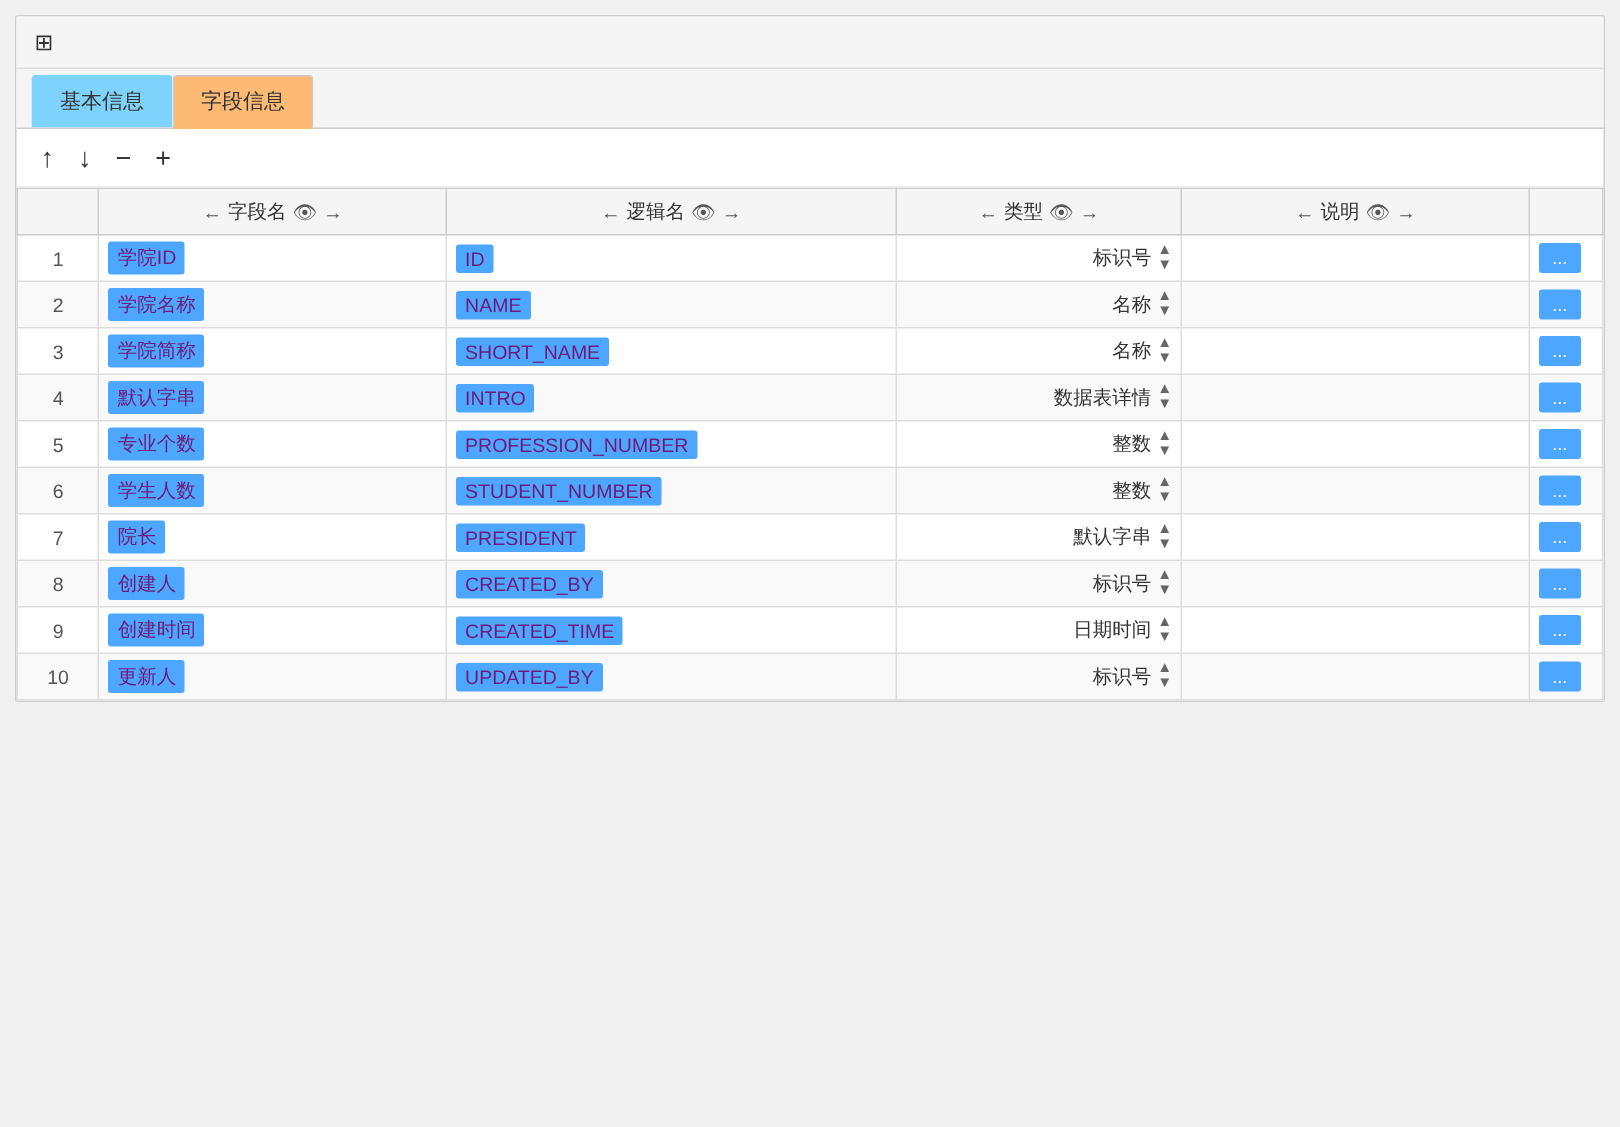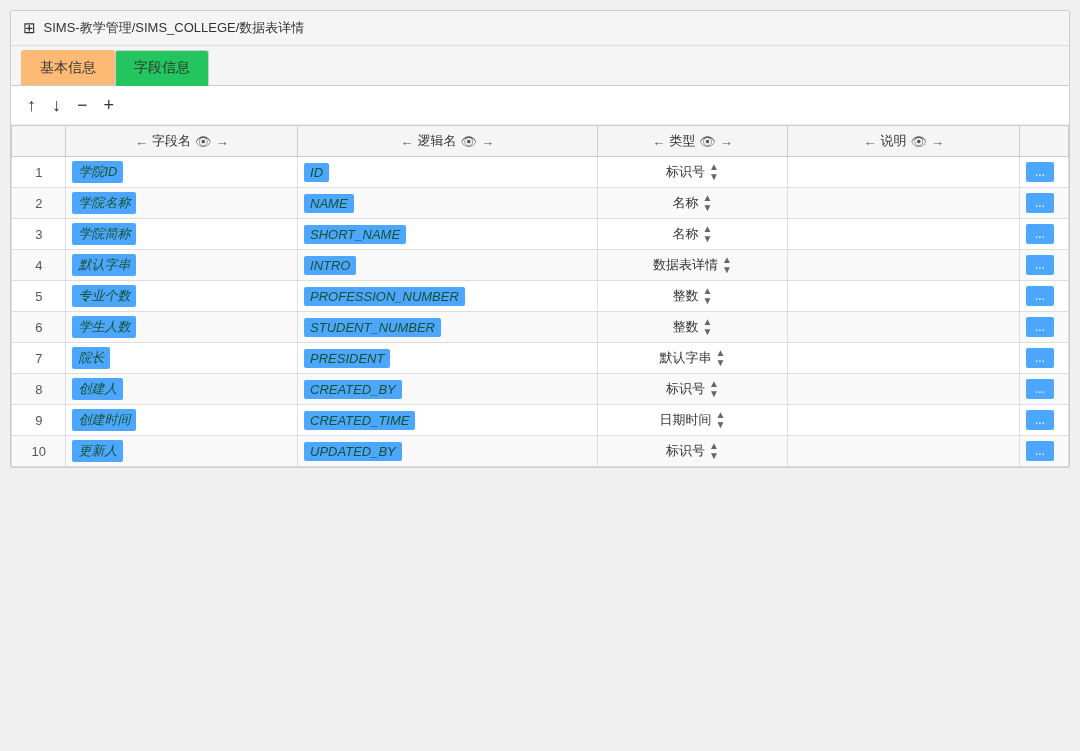--- a/index.html
+++ b/index.html
@@ -34,26 +34,26 @@
       background: #f5f5f5;
       padding: 0 10px;
     }
     .tab {
       padding: 8px 18px;
       cursor: pointer;
       border: 1px solid transparent;
       border-bottom: none;
       font-size: 14px;
       color: #333;
-      background: #fdba74;
+      background: #7dd3fc;
       margin-top: 4px;
       border-radius: 3px 3px 0 0;
     }
     .tab.active {
-      background: #22c55e;
+      background: #fdba74;
       border-color: #ccc;
       border-bottom-color: #fff;
       margin-bottom: -1px;
       z-index: 1;
     }
     .toolbar {
       display: flex;
       align-items: center;
       padding: 8px 12px;
       gap: 8px;
@@ -97,34 +97,33 @@
       white-space: nowrap;
     }
     .col-num { width: 40px; text-align: center; }
     .col-field { width: 170px; }
     .col-logic { width: 220px; }
     .col-type { width: 140px; }
     .col-desc { width: 170px; }
     .col-extra { width: 36px; }
     .cell-blue {
       background: #4da6ff;
-      color: #14532d;
+      color: #701a75;
       border-radius: 2px;
       padding: 2px 6px;
       display: inline-block;
-      font-style: italic;
     }
     .cell-num {
       text-align: center;
       color: #555;
     }
     .type-cell {
       display: flex;
       align-items: center;
-      justify-content: center;
+      justify-content: flex-end;
       gap: 4px;
       font-family: Liberation Serif, serif;
     }
     .type-arrows {
       display: flex;
       flex-direction: column;
       font-size: 10px;
       line-height: 1;
       color: #666;
       cursor: pointer;
@@ -151,21 +150,20 @@
     tr:nth-child(odd) td { background: #fff; }
     tr:nth-child(even) td { background: #f9f9f9; }
   </style>
 </head>
 <body>
 
 <div class="window">
 
   <div class="title-bar">
     <span class="grid-icon">⊞</span>
-    <span>SIMS-教学管理/SIMS_COLLEGE/数据表详情</span>
   </div>
 
   <div class="tabs">
     <div class="tab">基本信息</div>
     <div class="tab active">字段信息</div>
   </div>
 
   <div class="toolbar">
     <button class="toolbar-btn">↑</button>
     <button class="toolbar-btn">↓</button>

